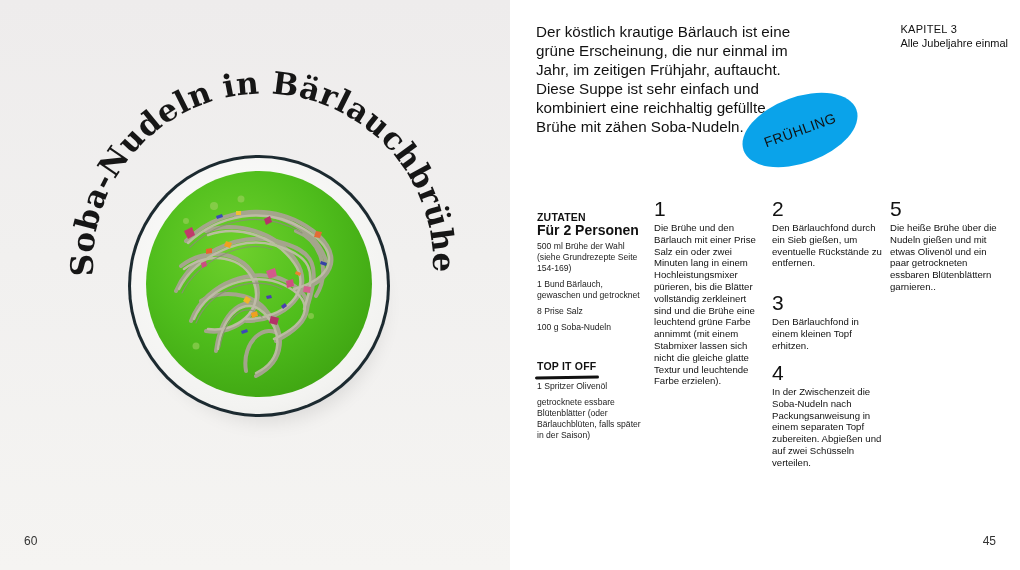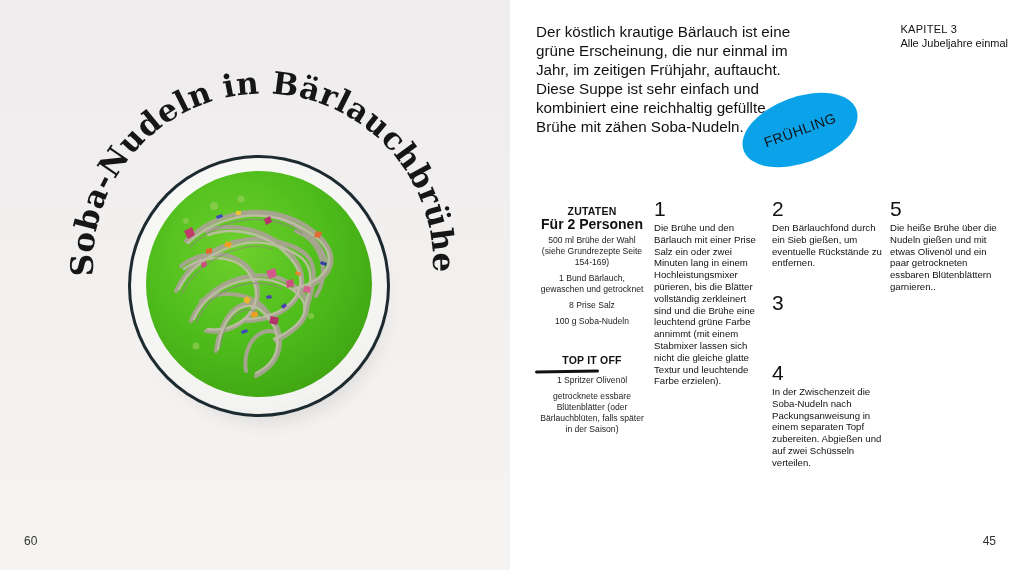--- a/index.html
+++ b/index.html
@@ -52,21 +52,21 @@
     }
     .chapter { position: absolute; right: 12px; top: 22px; text-align: left; font-size: 11px; line-height: 14px; color: #111; }
     .chapter .num { letter-spacing: 0.3px; }
     .badge {
       position: absolute; left: 230px; top: 97px; width: 120px; height: 66px;
       background: #0aa3ea; border-radius: 50%; transform: rotate(-20deg);
       display: flex; align-items: center; justify-content: center;
     }
     .badge span { font-size: 14px; color: #111; letter-spacing: 0.5px; }
 
-    .ingredients { position: absolute; left: 27px; top: 206px; width: 110px; font-size: 8.6px; line-height: 11px; color: #222; text-align: center; }
+    .ingredients { position: absolute; left: 27px; top: 212px; width: 110px; font-size: 8.6px; line-height: 11px; color: #222; }
     .ingredients h3 { font-size: 10.5px; font-weight: bold; letter-spacing: 0.2px; color: #111; margin-bottom: 2px; }
     .ingredients .serving { font-weight: bold; font-size: 14px; color: #111; margin-bottom: 5px; }
     .ingredients .item { margin-bottom: 5px; }
     .ingredients .topoff { margin-top: 14px; }
     .ingredients .topoff h3 { margin-bottom: 4px; margin-top: 28px; }
     .ingredients .topoff .underline { width: 64px; height: 3px; background: #111; border-radius: 2px; margin: 0 0 2px -2px; transform: rotate(-1deg); }
 
     .step { position: absolute; width: 112px; font-size: 9.6px; line-height: 11.8px; color: #111; }
     .step .n { font-size: 21px; line-height: 22px; font-weight: normal; margin-bottom: 2px; }
     .step .t { }
@@ -194,20 +194,21 @@
       <div class="t">Die Brühe und den Bärlauch mit einer Prise Salz ein oder zwei Minuten lang in einem Hochleistungsmixer pürieren, bis die Blätter vollständig zerkleinert sind und die Brühe eine leuchtend grüne Farbe annimmt (mit einem Stabmixer lassen sich nicht die gleiche glatte Textur und leuchtende Farbe erzielen).</div>
     </div>
 
     <div class="step col2" style="top:198px;">
       <div class="n">2</div>
       <div class="t">Den Bärlauchfond durch ein Sieb gießen, um eventuelle Rückstände zu entfernen.</div>
     </div>
 
     <div class="step col2" style="top:292px;">
       <div class="n">3</div>
+      <div class="t">Den Bärlauchfond in einem kleinen Topf erhitzen.</div>
     </div>
 
     <div class="step col2" style="top:362px;">
       <div class="n">4</div>
       <div class="t">In der Zwischenzeit die Soba-Nudeln nach Packungsanweisung in einem separaten Topf zubereiten. Abgießen und auf zwei Schüsseln verteilen.</div>
     </div>
 
     <div class="step col3" style="top:198px;">
       <div class="n">5</div>
       <div class="t">Die heiße Brühe über die Nudeln gießen und mit etwas Olivenöl und ein paar getrockneten essbaren Blütenblättern garnieren..</div>

